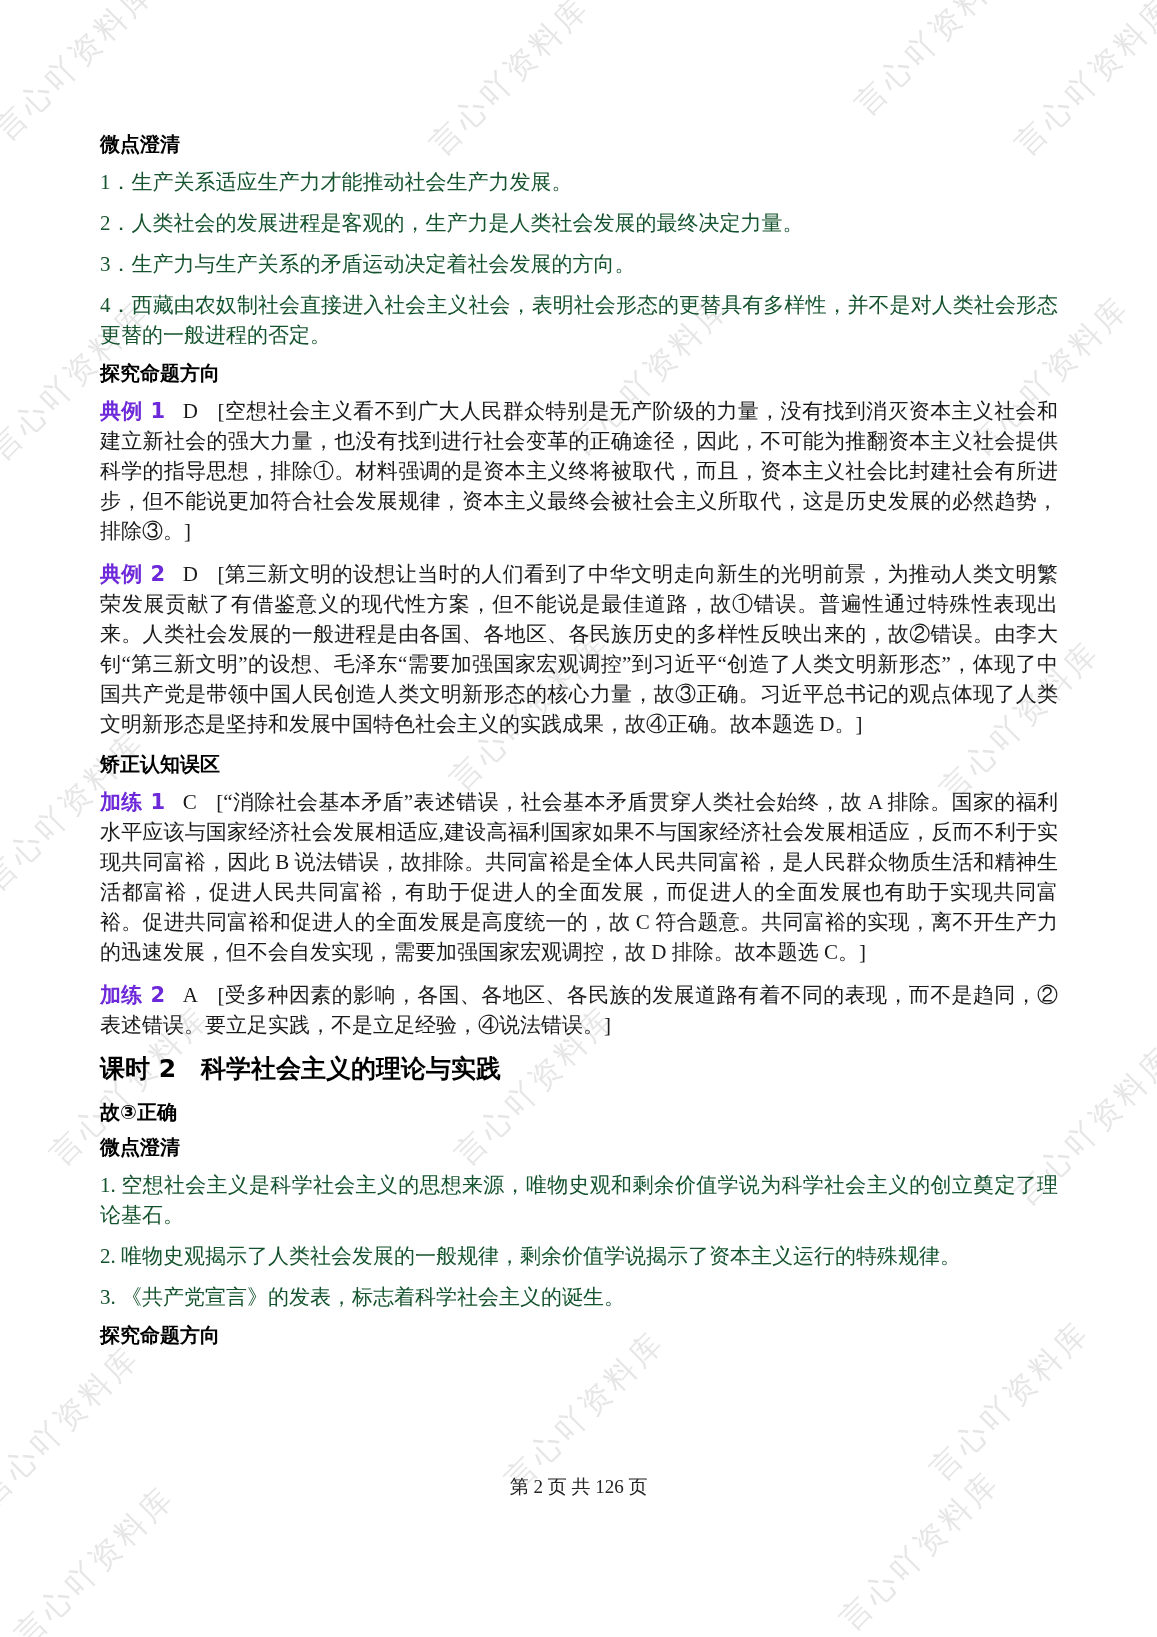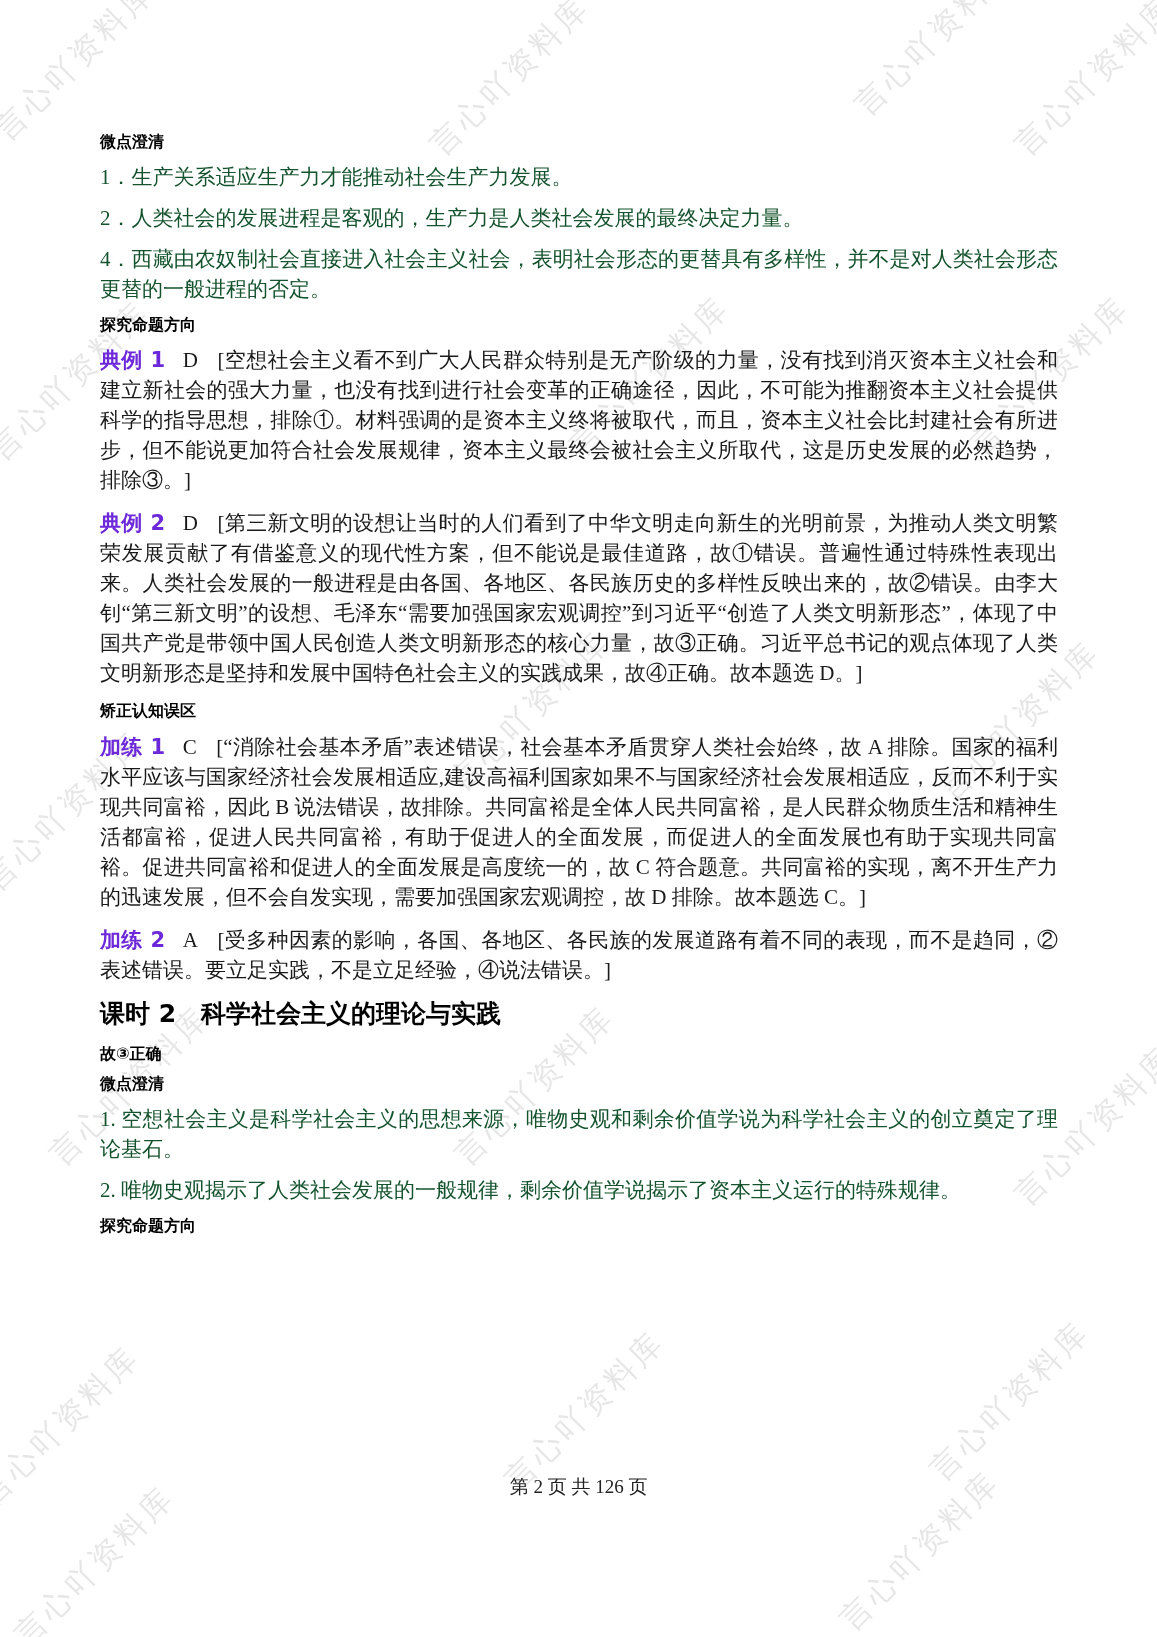--- a/index.html
+++ b/index.html
@@ -29,21 +29,21 @@
   
   .content {
     position: absolute;
     left: 100px;
     top: 126px;
     width: 958px;
   }
   h3.sec-heading {
     font-family: "DejaVu Sans", "Liberation Sans", sans-serif;
     font-weight: bold;
-    font-size: 16px;
+    font-size: 20px;
     color: #000000;
     margin: 6px 0 11px 0;
     line-height: 1.2;
   }
   p.item {
     font-size: 21px;
     line-height: 30px;
     text-align: justify;
     margin: 0 0 11px 0;
     color: #14532d;
@@ -106,20 +106,21 @@
   <span class="wm" style="left:480px; top:1390px;">言心吖资料库</span>
   <span class="wm" style="left:905px; top:1380px;">言心吖资料库</span>
   <span class="wm" style="left:-10px; top:1545px;">言心吖资料库</span>
   <span class="wm" style="left:815px; top:1530px;">言心吖资料库</span>
 
   <div class="content">
 
     <h3 class="sec-heading">微点澄清</h3>
     <p class="item">1．生产关系适应生产力才能推动社会生产力发展。</p>
     <p class="item">2．人类社会的发展进程是客观的，生产力是人类社会发展的最终决定力量。</p>
+    <p class="item">3．生产力与生产关系的矛盾运动决定着社会发展的方向。</p>
     <p class="item">4．西藏由农奴制社会直接进入社会主义社会，表明社会形态的更替具有多样性，并不是对人类社会形态更替的一般进程的否定。</p>
 
     <h3 class="sec-heading">探究命题方向</h3>
 
     <p class="example">
       <span class="ex-label">典例 1</span>
       <span class="ex-answer">D</span>
       <span class="ex-body">[空想社会主义看不到广大人民群众特别是无产阶级的力量，没有找到消灭资本主义社会和建立新社会的强大力量，也没有找到进行社会变革的正确途径，因此，不可能为推翻资本主义社会提供科学的指导思想，排除①。材料强调的是资本主义终将被取代，而且，资本主义社会比封建社会有所进步，但不能说更加符合社会发展规律，资本主义最终会被社会主义所取代，这是历史发展的必然趋势，排除③。]</span>
     </p>
 
@@ -143,20 +144,21 @@
       <span class="ex-body">[受多种因素的影响，各国、各地区、各民族的发展道路有着不同的表现，而不是趋同，②表述错误。要立足实践，不是立足经验，④说法错误。]</span>
     </p>
 
     <div class="lesson-title">课时 2　科学社会主义的理论与实践</div>
 
     <h3 class="sec-heading">故③正确</h3>
 
     <h3 class="sec-heading">微点澄清</h3>
     <p class="item">1. 空想社会主义是科学社会主义的思想来源，唯物史观和剩余价值学说为科学社会主义的创立奠定了理论基石。</p>
     <p class="item">2. 唯物史观揭示了人类社会发展的一般规律，剩余价值学说揭示了资本主义运行的特殊规律。</p>
+    <p class="item">3. 《共产党宣言》的发表，标志着科学社会主义的诞生。</p>
 
     <h3 class="sec-heading">探究命题方向</h3>
 
   </div>
 
   <div class="footer">第 2 页 共 126 页</div>
 
 </div>
 
 </body></html>

